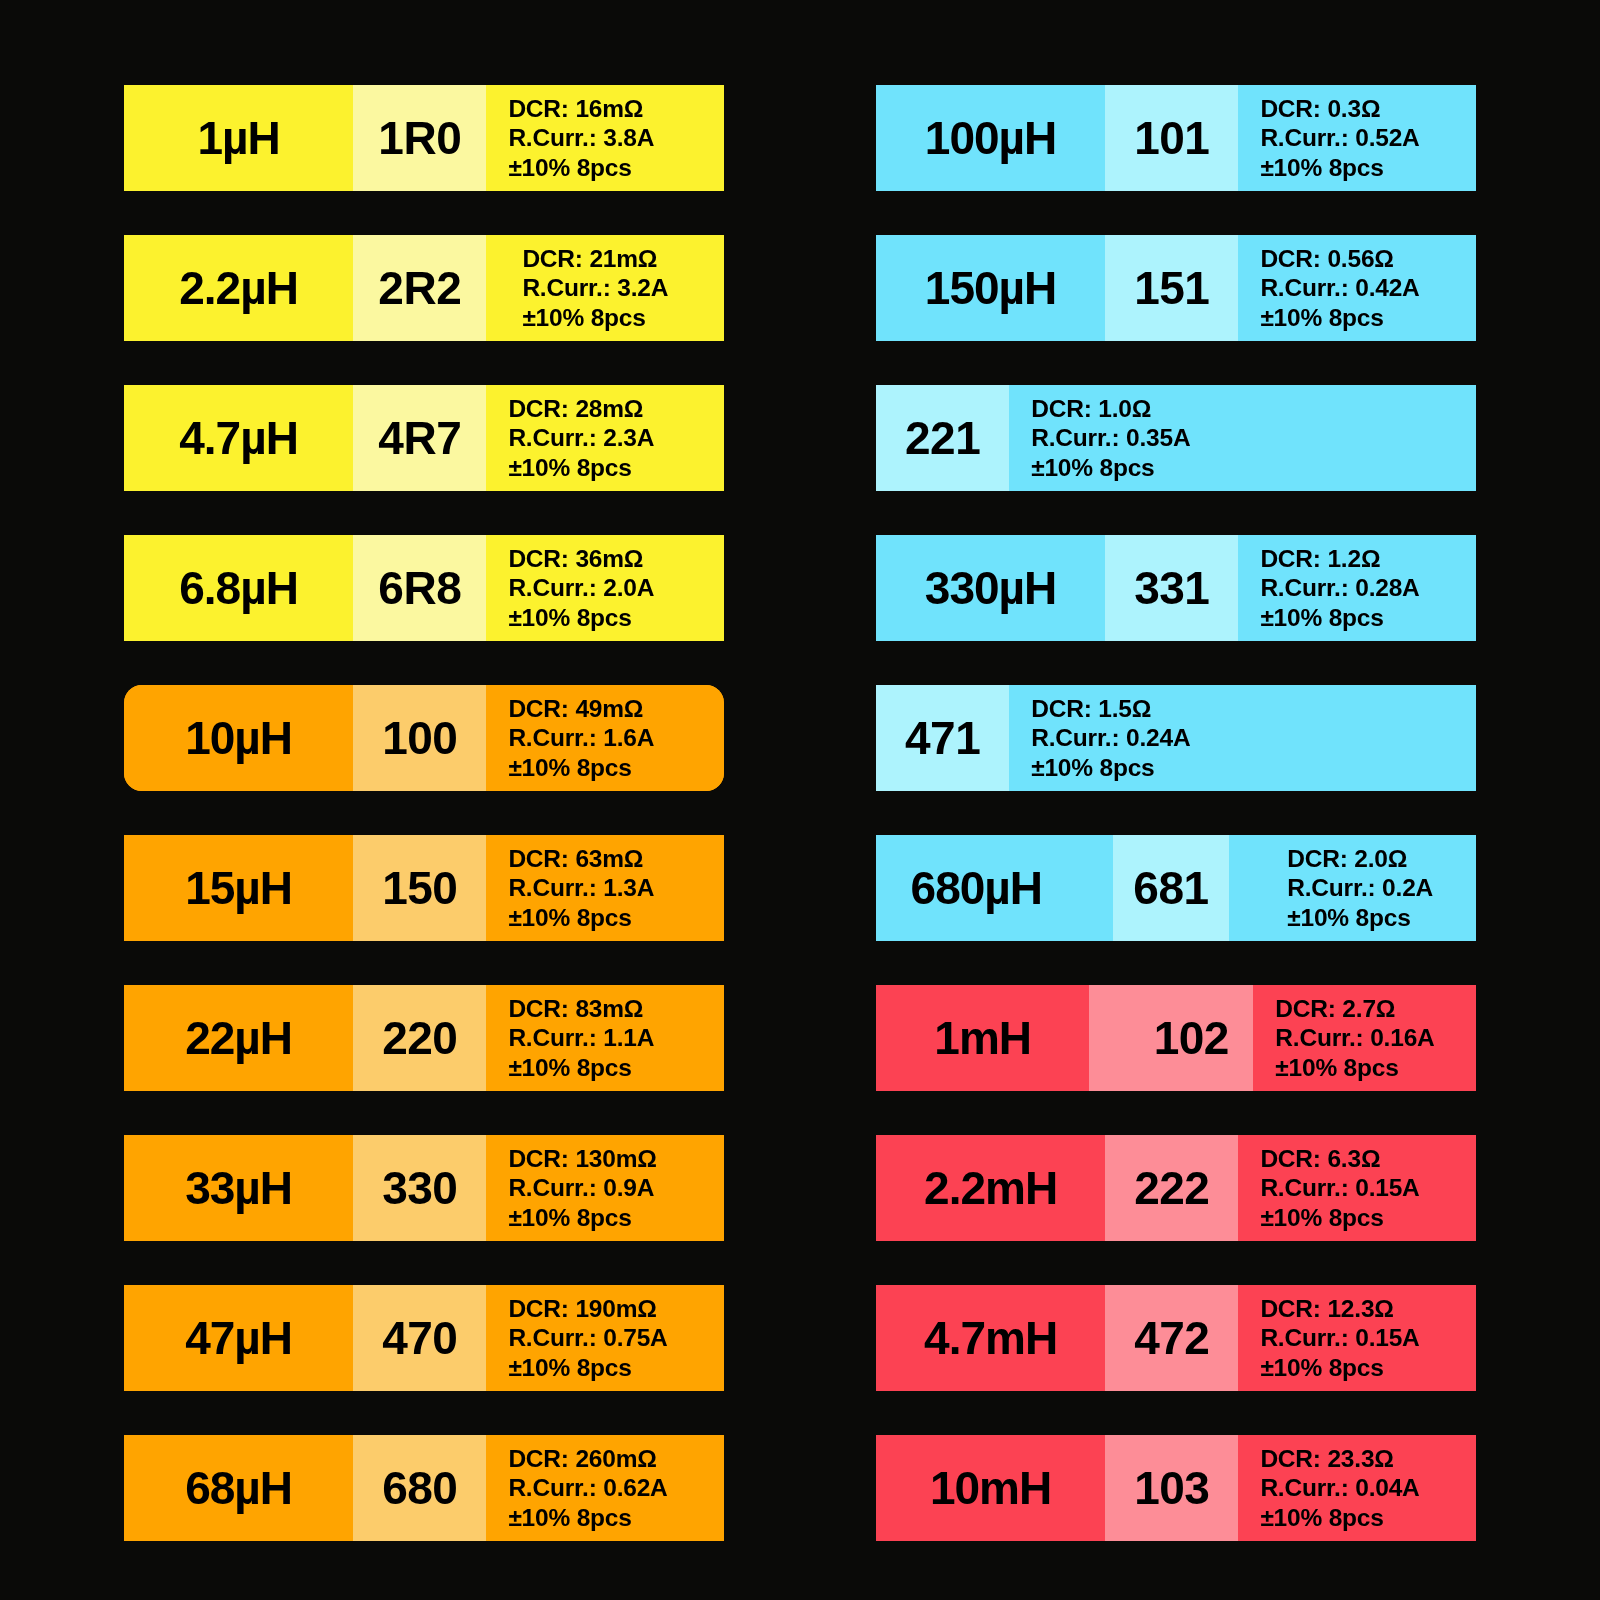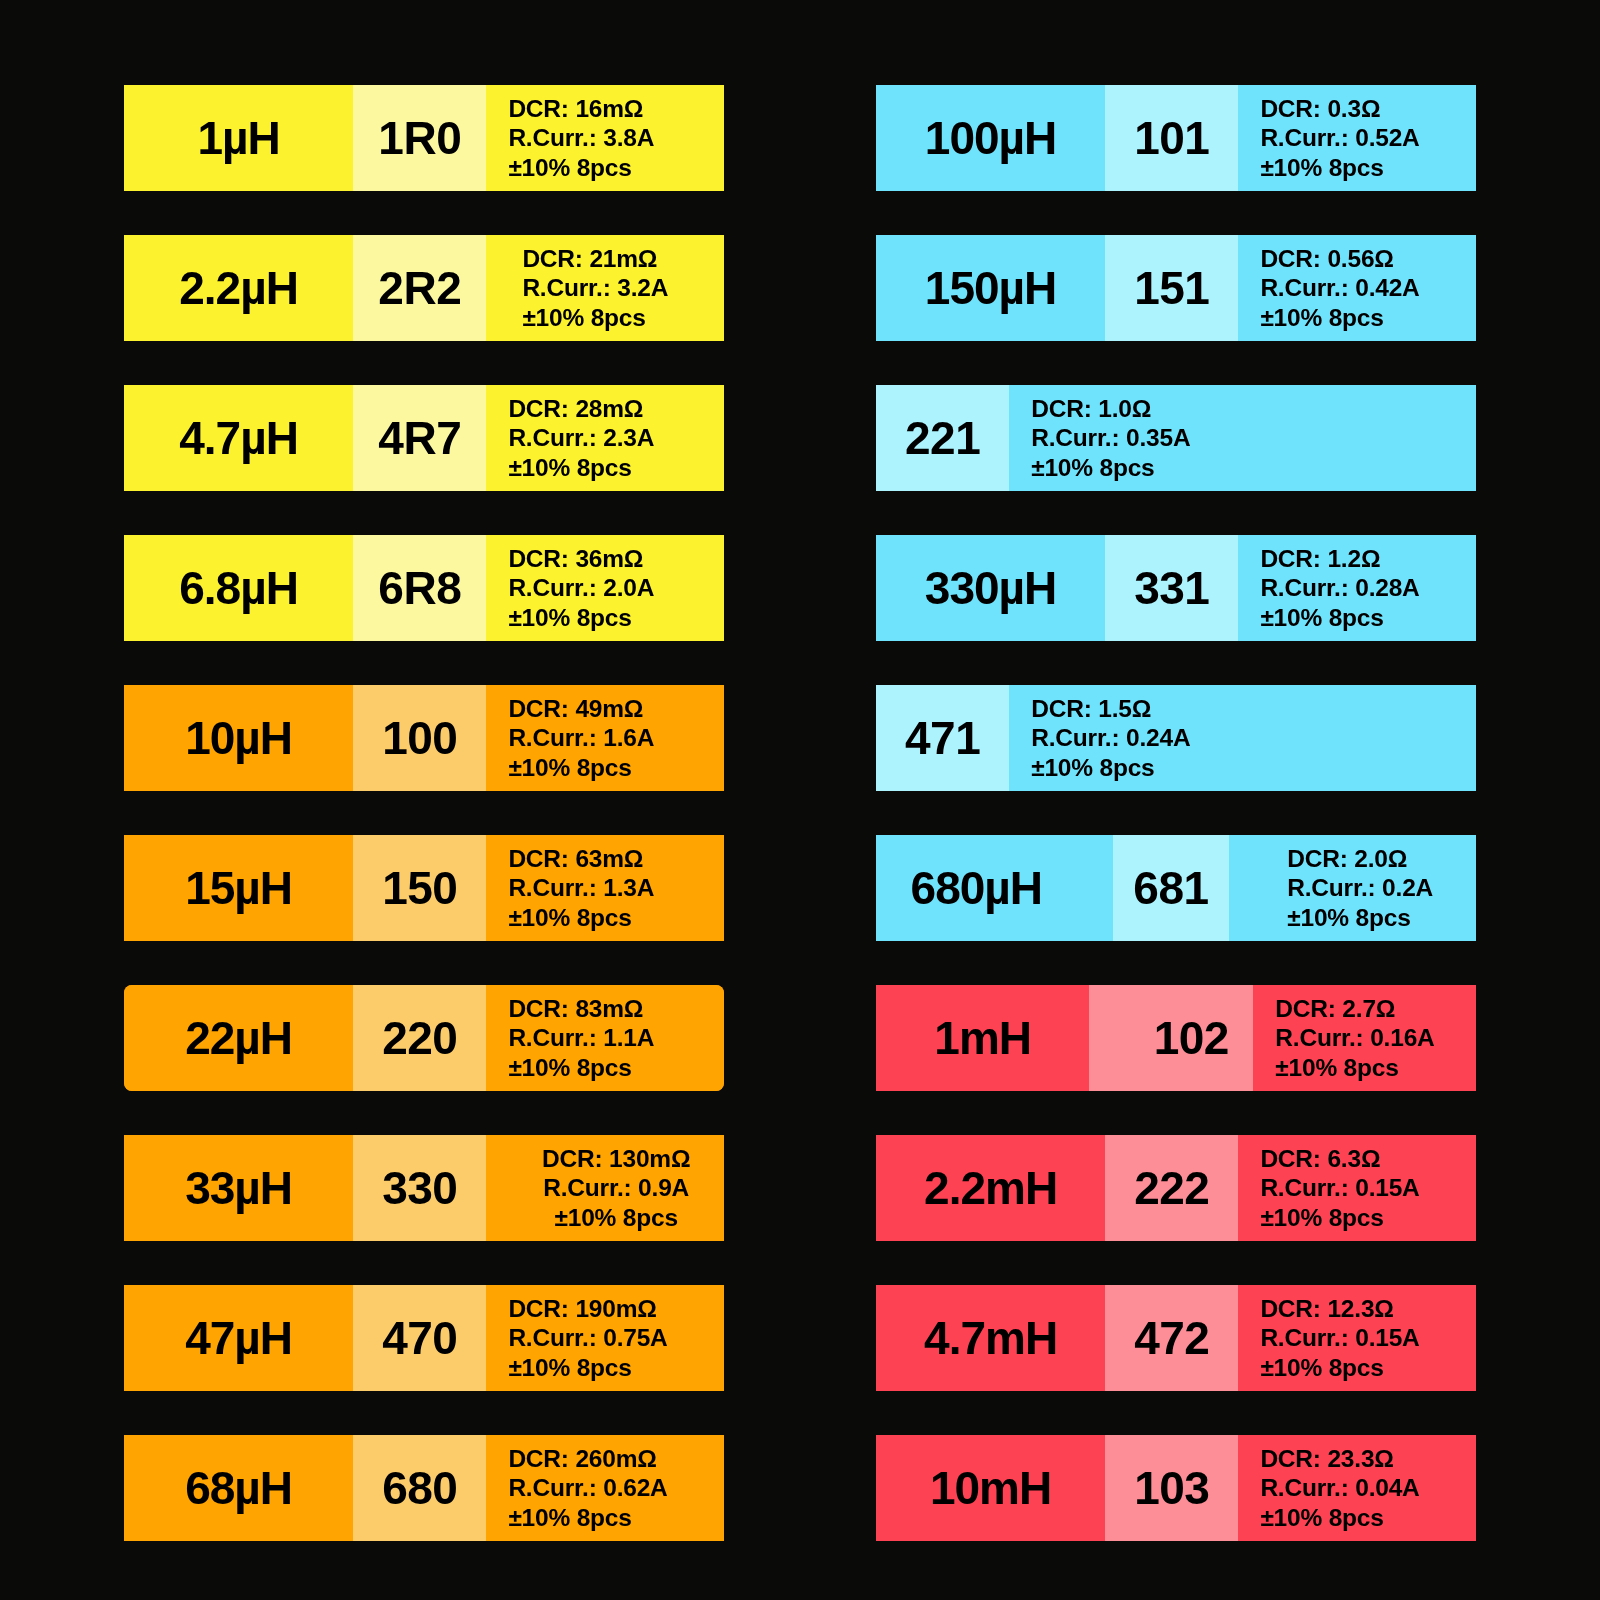--- a/index.html
+++ b/index.html
@@ -137,21 +137,21 @@
           </div>
           <div class="seg-code" style="background: rgb(251, 248, 160);">
             <span class="code-text">6R8</span>
           </div>
           <div class="seg-spec" style="background: rgb(252, 242, 46);">
             <div class="spec-line">DCR: 36mΩ</div>
             <div class="spec-line">R.Curr.: 2.0A</div>
             <div class="spec-line">±10% 8pcs</div>
           </div>
         </div>
-        <div class="label" style="background: rgb(255, 164, 0);">
+        <div class="label" style="background: rgb(255, 164, 0); border-radius: 18px;">
           <div class="seg-value" style="background: rgb(255, 164, 0);">
             <span class="value-text">10µH</span>
           </div>
           <div class="seg-code" style="background: rgb(252, 204, 107);">
             <span class="code-text">100</span>
           </div>
           <div class="seg-spec" style="background: rgb(255, 164, 0);">
             <div class="spec-line">DCR: 49mΩ</div>
             <div class="spec-line">R.Curr.: 1.6A</div>
             <div class="spec-line">±10% 8pcs</div>
@@ -163,34 +163,34 @@
           </div>
           <div class="seg-code" style="background: rgb(252, 204, 107);">
             <span class="code-text">150</span>
           </div>
           <div class="seg-spec" style="background: rgb(255, 164, 0);">
             <div class="spec-line">DCR: 63mΩ</div>
             <div class="spec-line">R.Curr.: 1.3A</div>
             <div class="spec-line">±10% 8pcs</div>
           </div>
         </div>
-        <div class="label" style="background: rgb(255, 164, 0); border-radius: 8px;">
+        <div class="label" style="background: rgb(255, 164, 0);">
           <div class="seg-value" style="background: rgb(255, 164, 0);">
             <span class="value-text">22µH</span>
           </div>
           <div class="seg-code" style="background: rgb(252, 204, 107);">
             <span class="code-text">220</span>
           </div>
           <div class="seg-spec" style="background: rgb(255, 164, 0);">
             <div class="spec-line">DCR: 83mΩ</div>
             <div class="spec-line">R.Curr.: 1.1A</div>
             <div class="spec-line">±10% 8pcs</div>
           </div>
         </div>
-        <div class="label" style="background: rgb(255, 164, 0); text-align: center;">
+        <div class="label" style="background: rgb(255, 164, 0);">
           <div class="seg-value" style="background: rgb(255, 164, 0);">
             <span class="value-text">33µH</span>
           </div>
           <div class="seg-code" style="background: rgb(252, 204, 107);">
             <span class="code-text">330</span>
           </div>
           <div class="seg-spec" style="background: rgb(255, 164, 0);">
             <div class="spec-line">DCR: 130mΩ</div>
             <div class="spec-line">R.Curr.: 0.9A</div>
             <div class="spec-line">±10% 8pcs</div>

